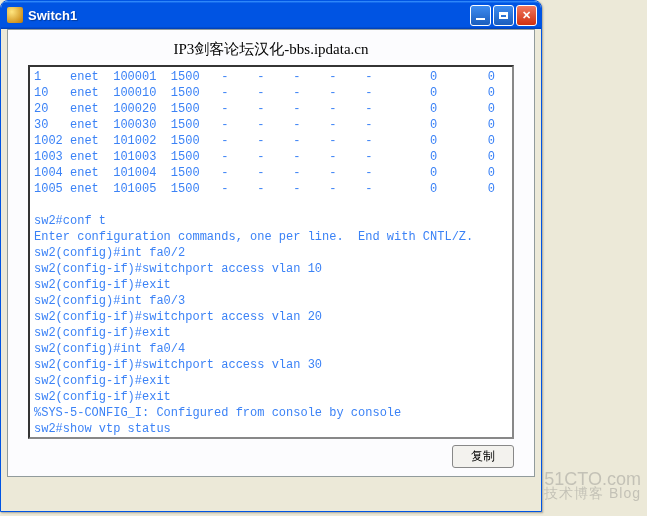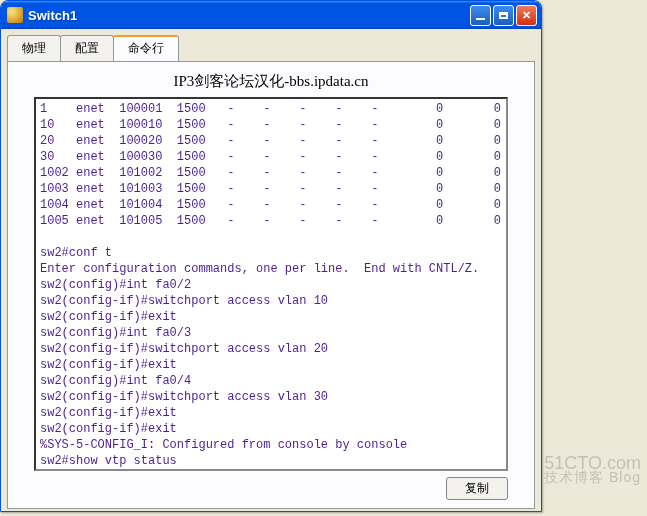--- a/index.html
+++ b/index.html
@@ -75,62 +75,62 @@
 .tab.active {
   background: #fcfcfe;
   border-top: 2px solid #f0a030;
   padding-top: 3px;
 }
 .tab-panel {
   margin: 0 6px 6px 6px;
   border: 1px solid #919b9c;
   background: #fcfcfe;
   height: 448px;
-  padding: 8px 26px;
+  padding: 8px 20px;
   display: flex;
   flex-direction: column;
 }
 .banner {
   display: flex;
   justify-content: space-around;
   font-size: 15px;
   font-family: SimSun, serif;
   padding: 2px 0 6px 0;
 }
 .terminal {
   flex: 1;
   border: 2px inset #888;
   background: #fff;
   overflow: auto;
   font-family: "Courier New", monospace;
   font-size: 12px;
   line-height: 16px;
   padding: 2px 4px;
   white-space: pre;
-  color: #4c1d95;
+  color: #3b82f6;
   position: relative;
 }
 .btn-row {
   display: flex;
   justify-content: flex-end;
   gap: 6px;
   padding-top: 6px;
 }
 .btn {
   padding: 2px 18px;
   border: 1px solid #888;
   background: #f3f2ee;
   border-radius: 3px;
   font-size: 12px;
   cursor: pointer;
   text-align: right;
 }
 .watermark {
   position: absolute;
-  right: 6px; bottom: 32px;
+  right: 6px; bottom: 16px;
   font-size: 18px;
   color: rgba(120,120,120,.35);
   font-family: Arial, sans-serif;
   pointer-events: none;
   text-align: right;
   line-height: 14px;
 }
 .watermark small { font-size: 14px; display:block; letter-spacing:1px;}
 </style>
 </head>
@@ -146,25 +146,20 @@
         </div>
       <div class="win-btn win-max">
           <span></span>
         </div>
       <div class="win-btn win-close">
           <span></span>
         </div>
     </div>
   </div>
 
-  <div class="tabs">
-    <div class="tab">物理</div>
-    <div class="tab">配置</div>
-    <div class="tab active">命令行</div>
-  </div>
 
   <div class="tab-panel">
     <div class="banner">
       <span>IP3剑客论坛汉化-bbs.ipdata.cn</span>
     </div>
 
     <div class="terminal" id="terminal">1    enet  100001  1500   -    -    -    -    -        0       0
 10   enet  100010  1500   -    -    -    -    -        0       0
 20   enet  100020  1500   -    -    -    -    -        0       0
 30   enet  100030  1500   -    -    -    -    -        0       0

